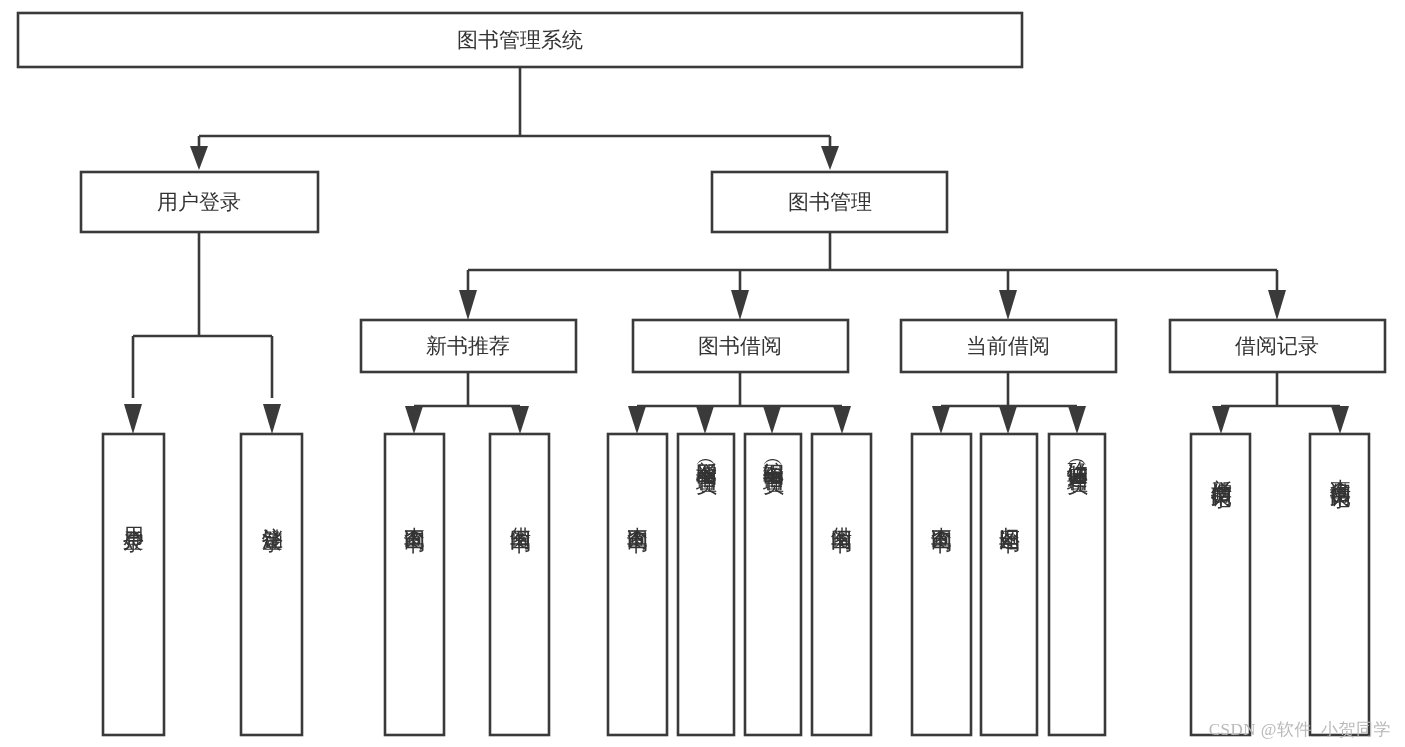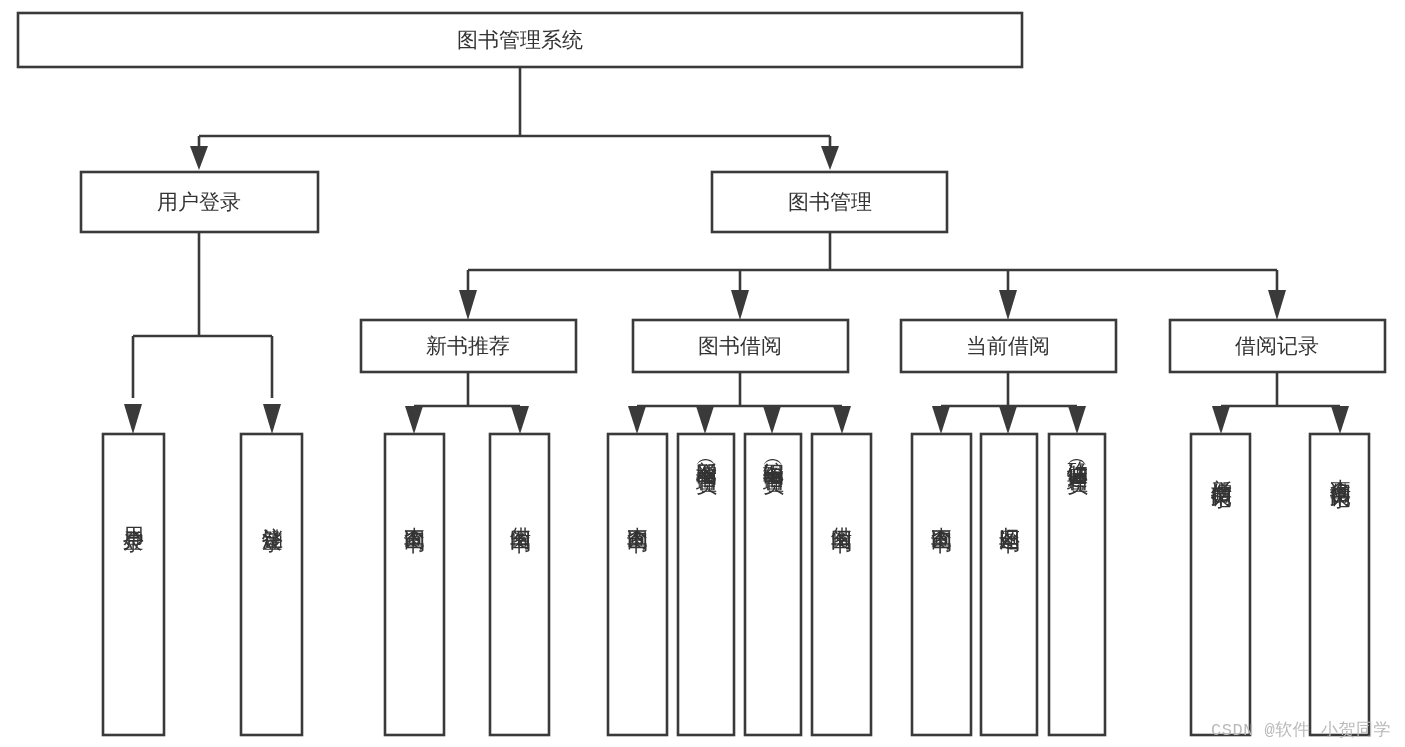--- a/index.html
+++ b/index.html
@@ -70,21 +70,21 @@
     color: #333333;
     text-align: center;
     white-space: nowrap;
     pointer-events: none;
     transform: translateX(-50%);
   }
   .watermark {
     position: absolute;
     right: 14px;
     bottom: 6px;
-    font-family: Liberation Mono, monospace;
+    font-family: Liberation Serif, serif;
     font-size: 17px;
     color: #b9b9b9;
     letter-spacing: 0.5px;
     user-select: none;
   }
 </style>
 </head>
 <body>
 
 <div id="diagram-root">

